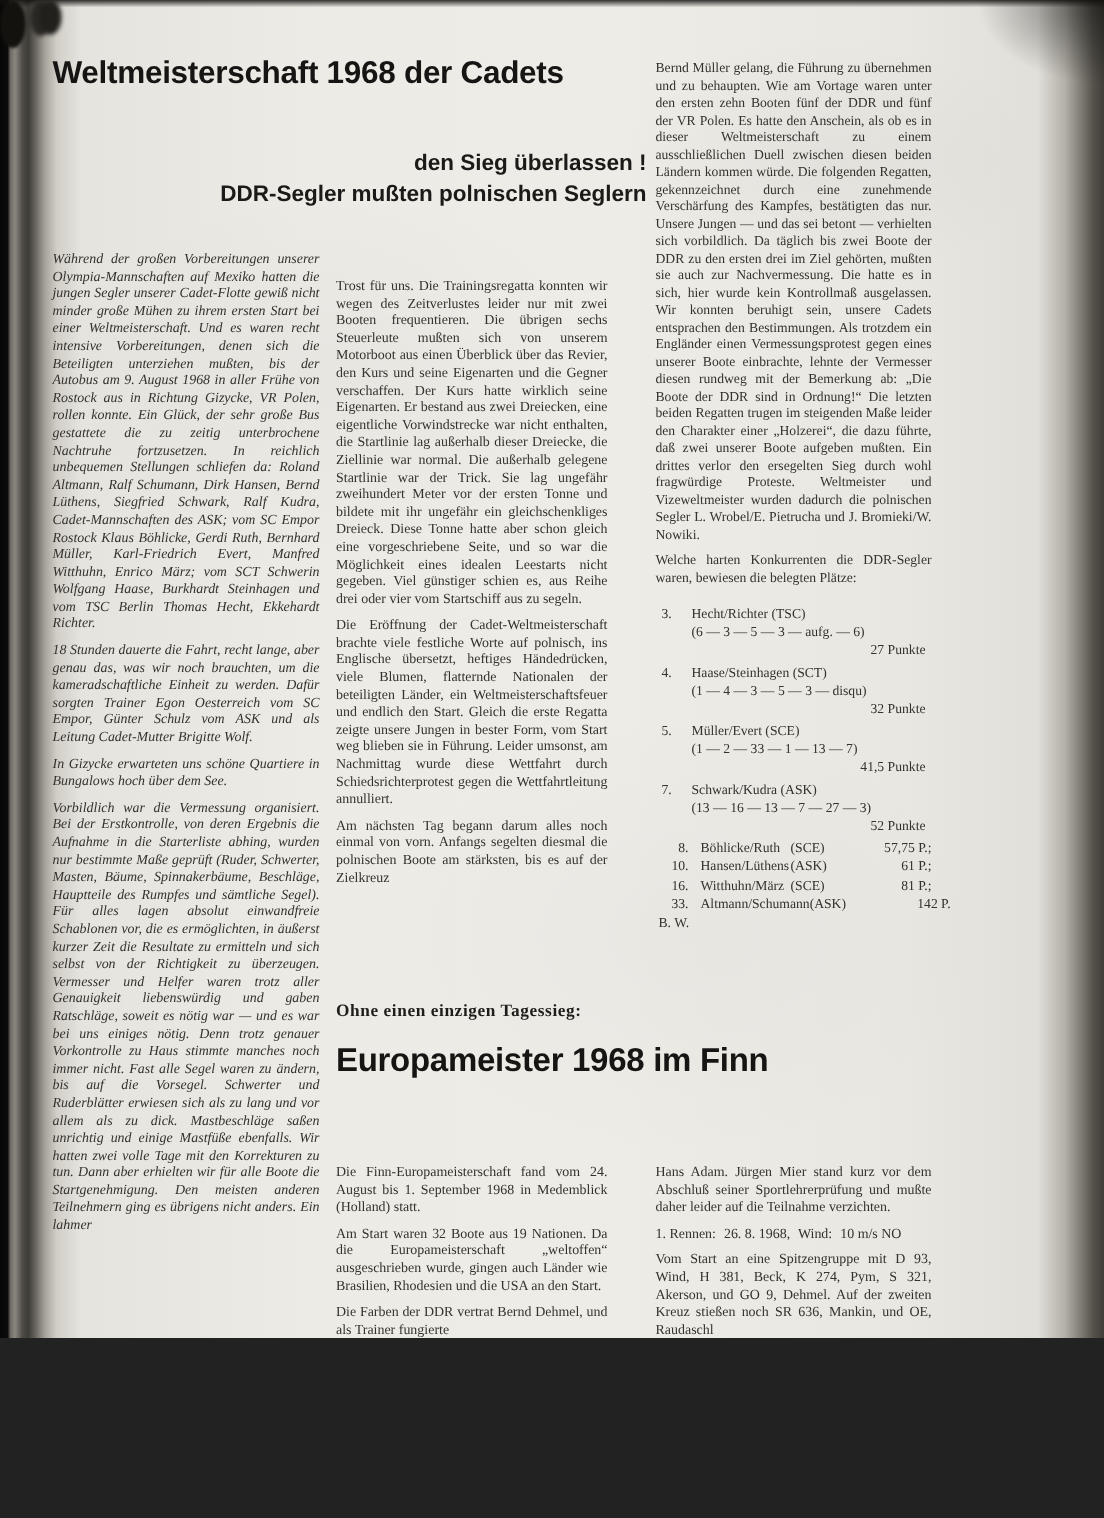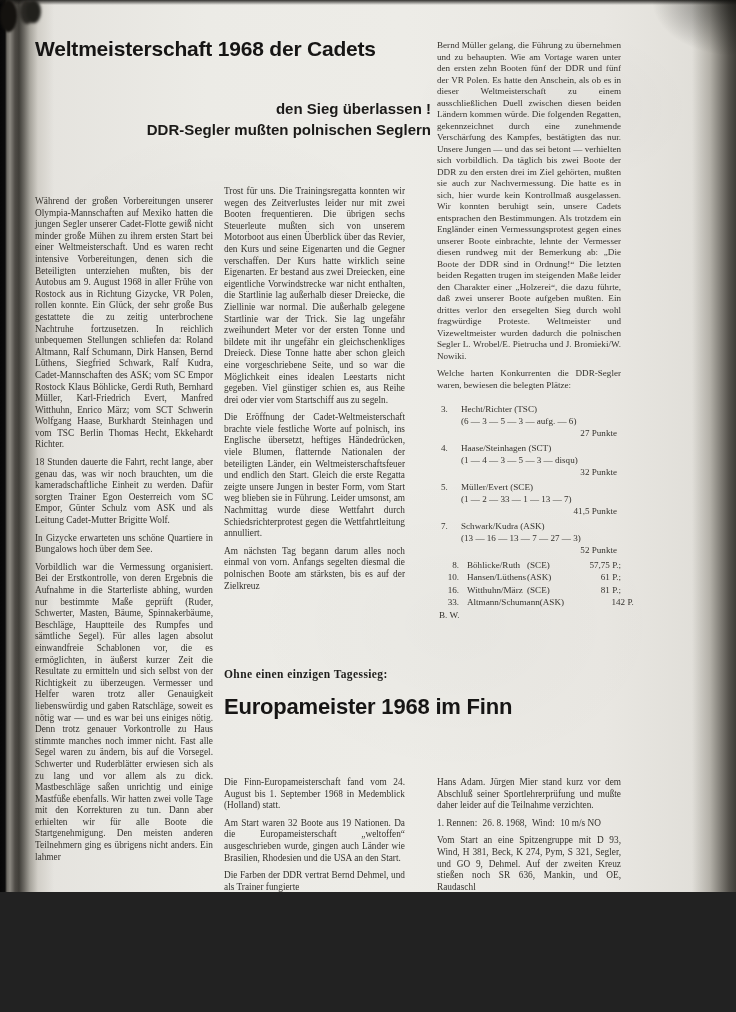--- a/index.html
+++ b/index.html
@@ -35,21 +35,21 @@
     font-family:"Liberation Sans","DejaVu Sans",sans-serif; font-weight:700;
     font-size:21px; letter-spacing:-0.2px; color:#161514; }
   .subtitle { position:absolute; left:35px; top:98px; width:396px; z-index:8; text-align:right;
     font-family:"Liberation Sans","DejaVu Sans",sans-serif; font-weight:700;
     font-size:15px; line-height:21px; color:#1b1a18; }
 
   
   .col { position:absolute; z-index:8; font-size:9.3px; line-height:11.6px;
     text-align:justify; hyphens:auto; -webkit-hyphens:auto; }
   .col p { margin-bottom:6px; }
-  .col1 { left:35px;  top:196px; width:178px; }
+  .col1 { left:35px;  top:168px; width:178px;font-style:italic; }
   .col2 { left:224px; top:186px; width:181px; }
   .col3 { left:437px; top:40px;  width:184px; font-size:9.1px; line-height:11.5px; }
 
   
   .results { margin-top:12px; padding-left:2px; text-align:left; }
   .res-item { position:relative; padding-left:22px; margin-bottom:3px; line-height:12px; }
   .res-rank { position:absolute; left:2px; }
   .res-races { }
   .res-points { text-align:right; padding-right:4px; }
   .res-compact { display:flex; line-height:12.4px; }
@@ -183,21 +183,21 @@
   </div>
 
   <div class="col a2r">
     <p>Hans Adam. Jürgen Mier stand kurz vor dem Abschluß seiner Sportlehrerprüfung und mußte daher leider auf die Teilnahme verzichten.</p>
     <p class="race">
       <span class="b">1. Rennen:</span>
       <span class="b">26. 8. 1968,</span>
       <span class="b">Wind:</span>
       <span>10 m/s NO</span>
     </p>
-    <p>Vom Start an eine Spitzengruppe mit D 93, Wind, H 381, Beck, K 274, Pym, S 321, Segler, und GO 9, Dehmel. Auf der zweiten Kreuz stießen noch SR 636, Mankin, und OE, Raudaschl</p>
+    <p>Vom Start an eine Spitzengruppe mit D 93, Wind, H 381, Beck, K 274, Pym, S 321, Akerson, und GO 9, Dehmel. Auf der zweiten Kreuz stießen noch SR 636, Mankin, und OE, Raudaschl</p>
   </div>
 
   <div class="page-num">179</div>
   <div class="bar-shadow"></div>
   <div class="bottom-bar">
     <span class="wm">© yachtsportmuseum.de</span>
   </div>
 
 </div>
 

